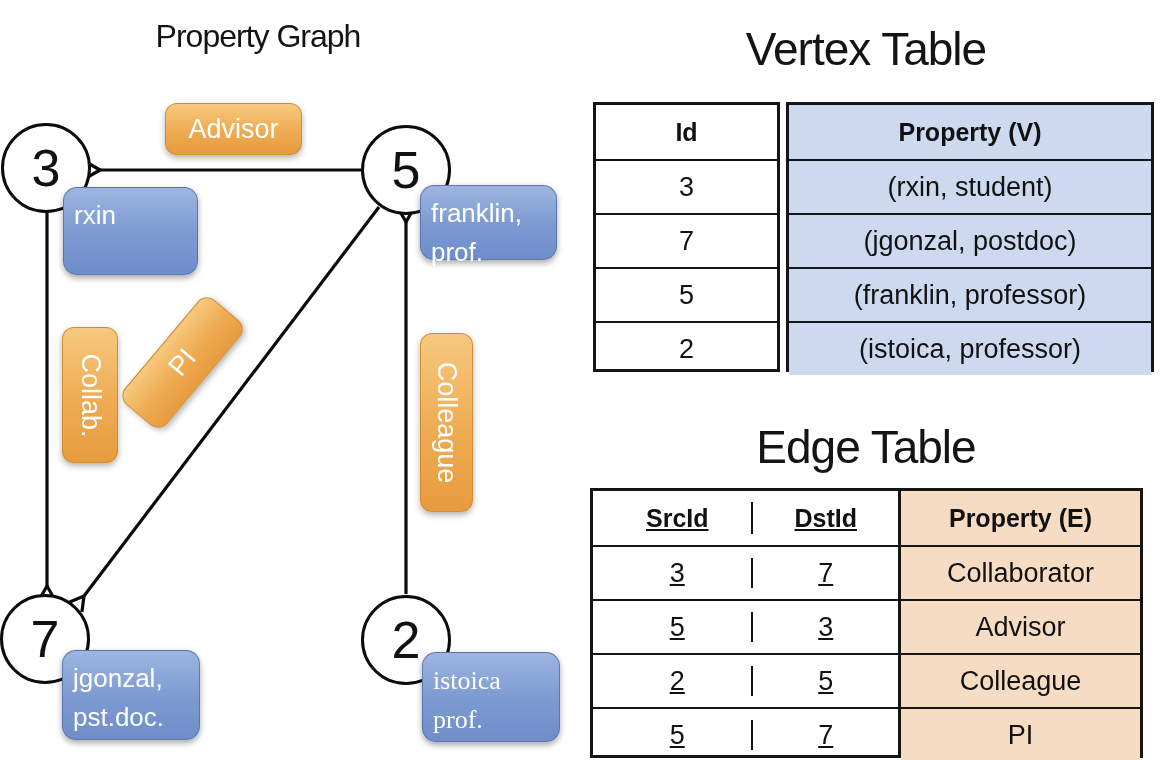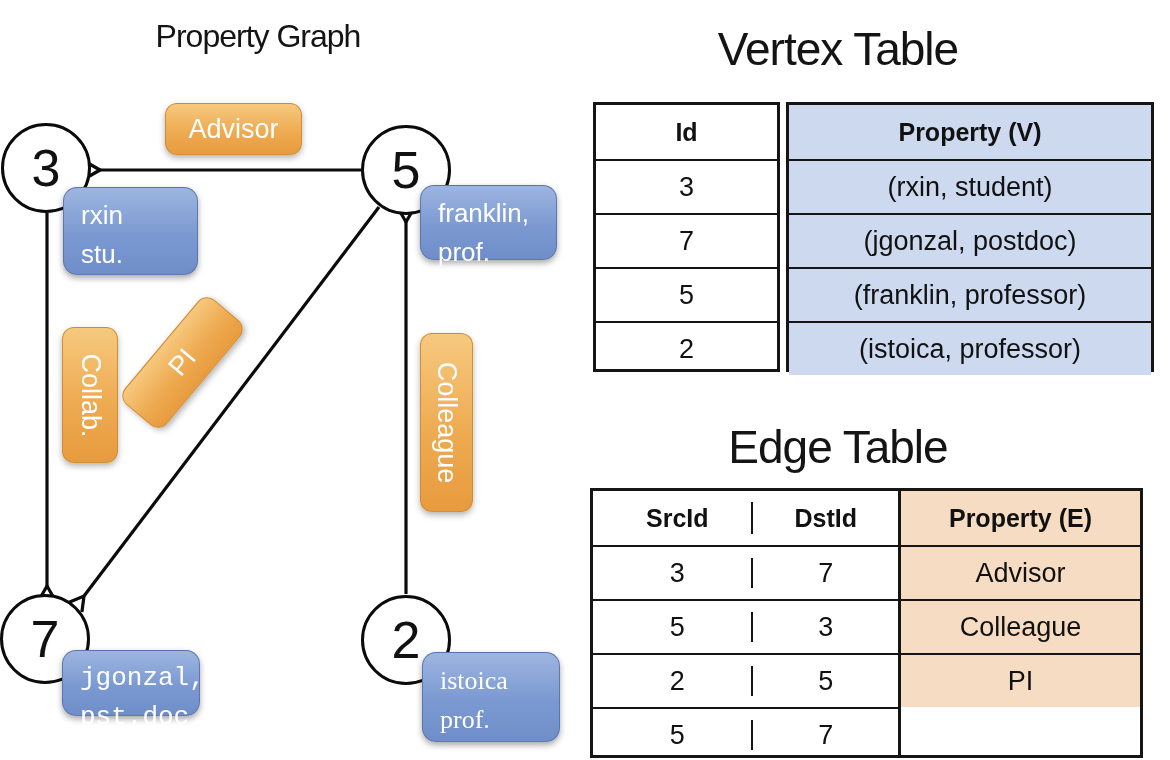--- a/index.html
+++ b/index.html
@@ -4,48 +4,48 @@
 <style>
   html,body{margin:0;padding:0;background:#fff;}
   body{width:1170px;height:760px;position:relative;overflow:hidden;
        font-family:"Liberation Sans",sans-serif;color:#111;}
   .abs{position:absolute;}
 
   
   .big-title{position:absolute;font-size:32px;letter-spacing:-1px;color:#141414;
              white-space:nowrap;transform:translateX(-50%);font-weight:400;}
   .table-title{position:absolute;font-size:46px;letter-spacing:-1px;color:#141414;
-               white-space:nowrap;transform:translateX(-50%);font-weight:400;}
+               white-space:nowrap;transform:translateX(-50%);font-weight:400;margin-left:28px;}
 
   
   .vcircle{position:absolute;width:90px;height:90px;border-radius:50%;
            border:3.2px solid #0b0b0b;background:#fff;z-index:3;
            display:flex;align-items:center;justify-content:center;
            font-size:52px;color:#111;box-sizing:border-box;}
   .prop-box{position:absolute;z-index:4;border-radius:14px;color:#fff;
             background:linear-gradient(180deg,#9db5e0 0%,#7b99d1 55%,#6f8dc8 100%);
             border:1px solid rgba(86,112,168,.85);
             box-shadow:0 3px 6px rgba(0,0,0,.35);
-            font-size:26px;line-height:1.5;padding:8px 8px 8px 17px;
+            font-size:26px;line-height:1.5;padding:8px 8px 8px 10px;
             box-sizing:border-box;}
   .edge-pill{position:absolute;z-index:2;border-radius:12px;color:#fff;
              background:linear-gradient(180deg,#f6c97f 0%,#eeab52 55%,#e89b3e 100%);
              border:1px solid rgba(207,136,44,.9);
              box-shadow:0 3px 6px rgba(0,0,0,.3);
              display:flex;align-items:center;justify-content:center;
              font-size:27px;box-sizing:border-box;}
   .vtext{transform:rotate(90deg);white-space:nowrap;}
 
   
   .tbox{position:absolute;border:3px solid #151515;box-sizing:border-box;background:#fff;}
   .trow{height:54px;display:flex;align-items:center;justify-content:center;
         font-size:27px;box-sizing:border-box;}
   .trow + .trow{border-top:2.5px solid #151515;}
   .trow.hdr{font-weight:bold;font-size:25px;}
-  .split{display:flex;align-items:stretch;justify-content:center;padding:11px;}
+  .split{display:flex;align-items:stretch;justify-content:center;padding:11px;text-decoration:underline;}
   .split > div{flex:1;display:flex;align-items:center;justify-content:center;height:100%;}
   .split > div + div{border-left:2.5px solid #151515;}
   .bluecell{background:#cdd9ef;}
   .tancell{background:#f5dcc3;}
 </style>
 </head>
 <body>
 
 <div class="big-title" style="left:258px;top:18px;">Property Graph</div>
 
@@ -82,27 +82,26 @@
   </div>
 <div class="vcircle" style="left:0px;top:594px;">
     <span>7</span>
   </div>
 <div class="vcircle" style="left:361px;top:595px;">
     <span>2</span>
   </div>
 
 <div class="prop-box" style="left:63px;top:187px;width:135px;height:88px;">
   <div>rxin</div>
-  <div>stu.</div>
 </div>
 <div class="prop-box" style="left:420px;top:185px;width:137px;height:75px;">
   <div>franklin,</div>
   <div>prof.</div>
 </div>
-<div class="prop-box" style="left:62px;top:650px;width:138px;height:66px;font-family:Liberation Mono, monospace;">
+<div class="prop-box" style="left:62px;top:650px;width:138px;height:90px;">
   <div>jgonzal,</div>
   <div>pst.doc.</div>
 </div>
 <div class="prop-box" style="left:422px;top:652px;width:138px;height:90px;font-family:Liberation Serif, serif;">
   <div>istoica</div>
   <div>prof.</div>
 </div>
 
 <div class="table-title" style="left:838px;top:22px;">Vertex Table</div>
 
@@ -142,16 +141,17 @@
     <div>5</div>
   </div>
   <div class="trow split">
     <div>5</div>
     <div>7</div>
   </div>
 </div>
 
 <div class="tbox" style="left:898px;top:488px;width:245px;height:270px;">
   <div class="trow hdr tancell">Property (E)</div>
+  <div class="trow tancell">Collaborator</div>
   <div class="trow tancell">Advisor</div>
   <div class="trow tancell">Colleague</div>
   <div class="trow tancell">PI</div>
 </div>
 
 </body></html>

